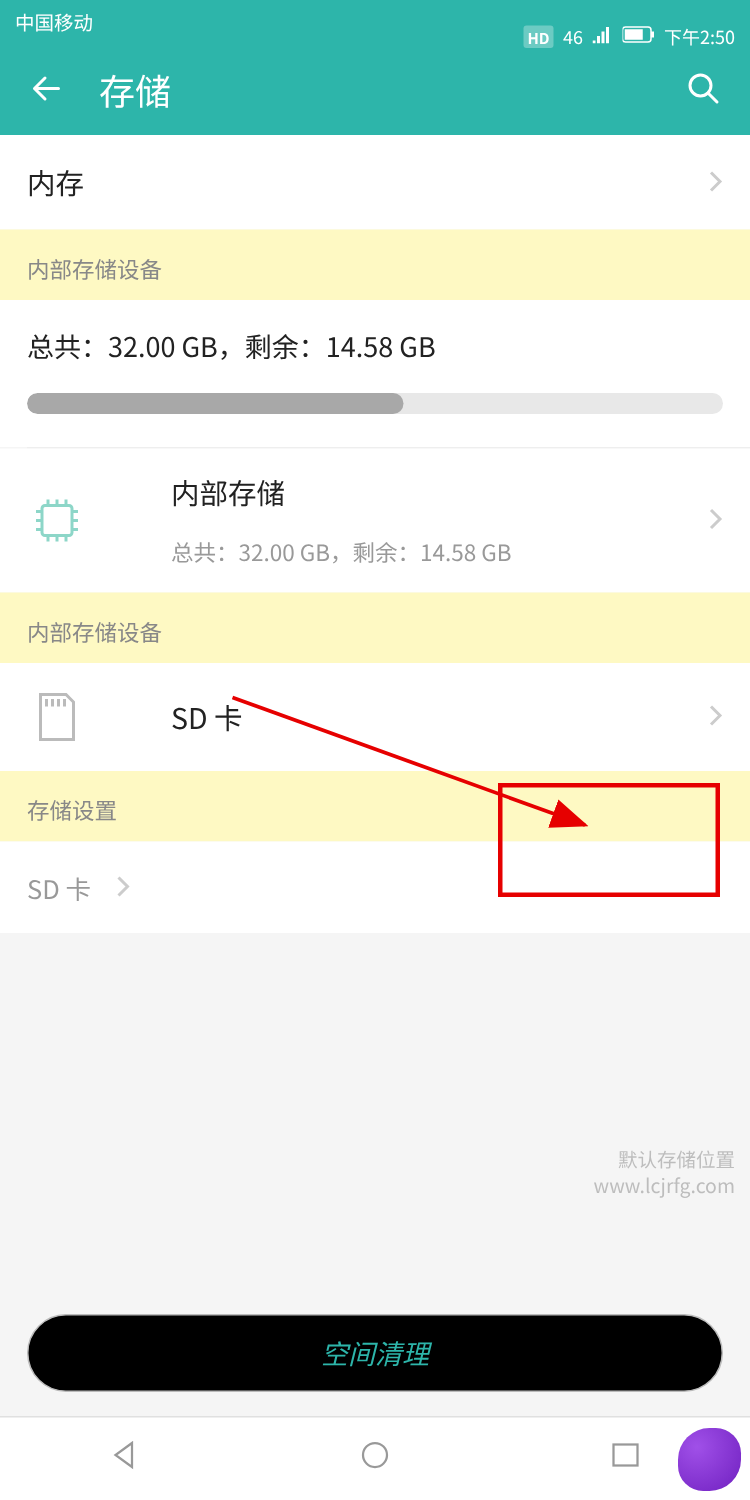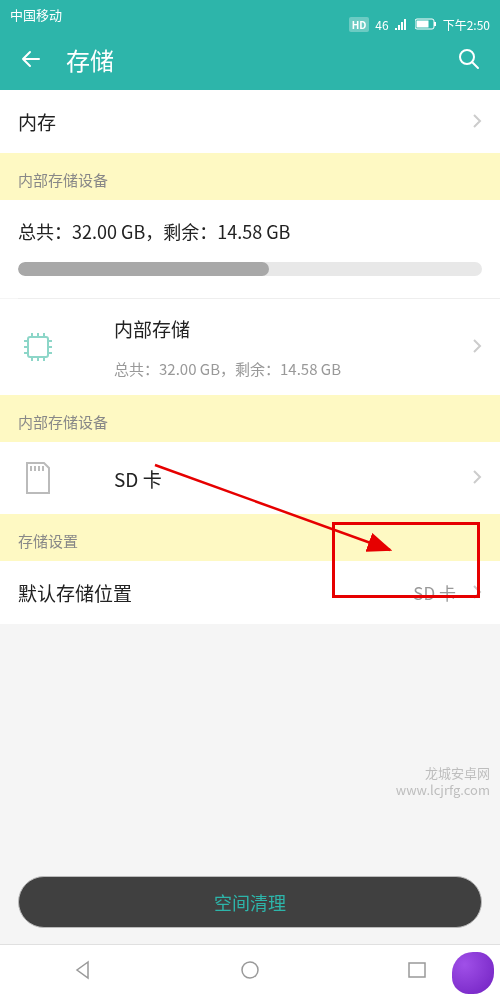--- a/index.html
+++ b/index.html
@@ -62,26 +62,27 @@
     .progress { height: 14px; background: #e8e8e8; border-radius: 7px; overflow: hidden; }
     .progress-fill { height: 100%; background: #a8a8a8; border-radius: 7px; }
     .divider { height: 1px; background: #eee; margin-left: 18px; }
     .cleanup-btn {
       position: absolute;
       bottom: 72px;
       left: 18px; right: 18px;
       height: 52px;
       border: 1px solid #bbb;
       border-radius: 26px;
-      background: #404040;
+      background: #000000;
       color: #2db5aa;
       font-size: 18px;
       display: flex;
       align-items: center;
       justify-content: center;
+      font-style: italic;
     }
     .nav-bar {
       position: absolute;
       bottom: 0; left: 0; right: 0;
       height: 56px;
       background: #fff;
       display: flex;
       align-items: center;
       justify-content: space-around;
       border-top: 1px solid #e0e0e0;
@@ -201,21 +202,20 @@
   </div>
   <span class="chevron">
     <svg width="10" height="16" viewBox="0 0 10 16">
         <path d="M2 2l6 6-6 6" stroke="#ccc" stroke-width="2" fill="none"></path>
       </svg>
   </span>
 </div>
 
 <div class="section-header">存储设置</div>
 <div class="row">
-  <div class="row-label">默认存储位置</div>
   <div class="row-value">SD 卡</div>
   <span class="chevron">
     <svg width="10" height="16" viewBox="0 0 10 16">
         <path d="M2 2l6 6-6 6" stroke="#ccc" stroke-width="2" fill="none"></path>
       </svg>
   </span>
 </div>
 
 <div class="cleanup-btn">空间清理</div>
 
@@ -241,16 +241,16 @@
 <svg class="annotation-arrow" style="left:150px; top:440px;" width="260" height="130" viewBox="0 0 260 130">
   <defs>
       <marker id="ah" markerWidth="10" markerHeight="8" refX="9" refY="4" orient="auto">
         <path d="M0 0L10 4L0 8z" fill="#e60000"></path>
       </marker>
     </defs>
   <path d="M5 25 L240 110" stroke="#e60000" stroke-width="2.5" fill="none" marker-end="url(#ah)"></path>
 </svg>
 
 <div class="watermark" style="top:765px;">
-  <div>龙城安卓网</div>
+  <div>默认存储位置</div>
   <div>www.lcjrfg.com</div>
 </div>
 <div class="logo-blob"></div>
 
 </body></html>

